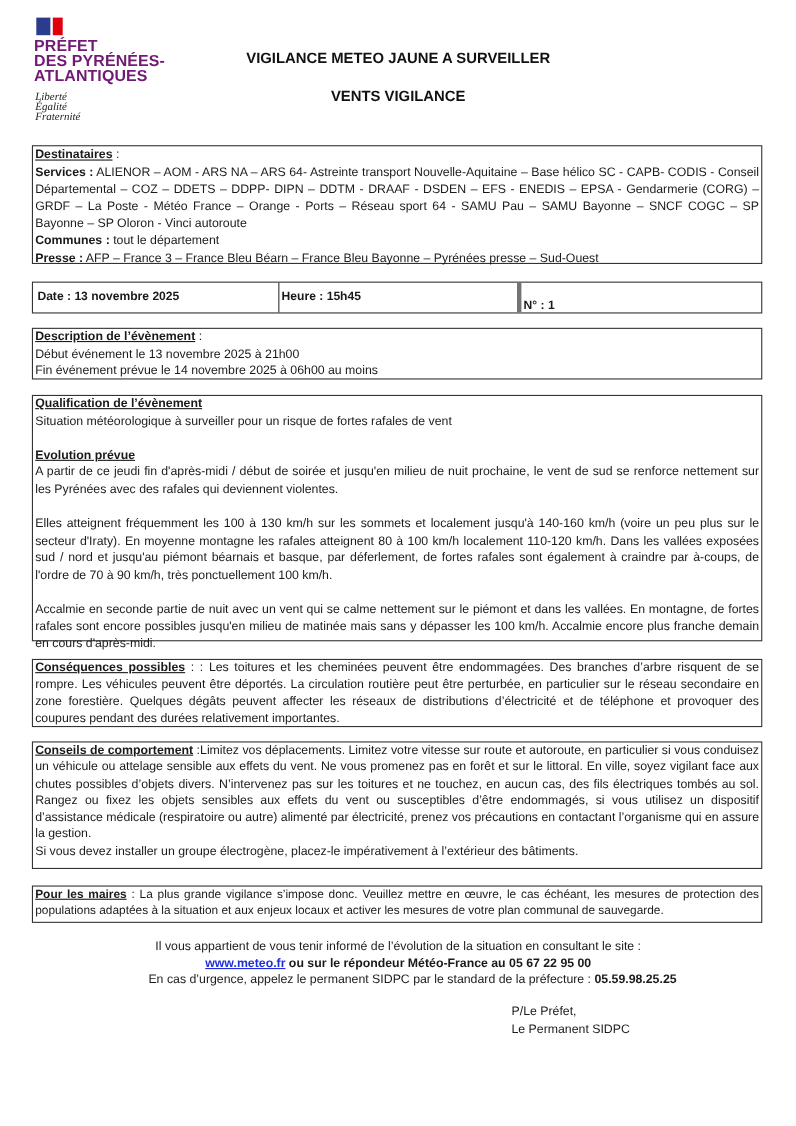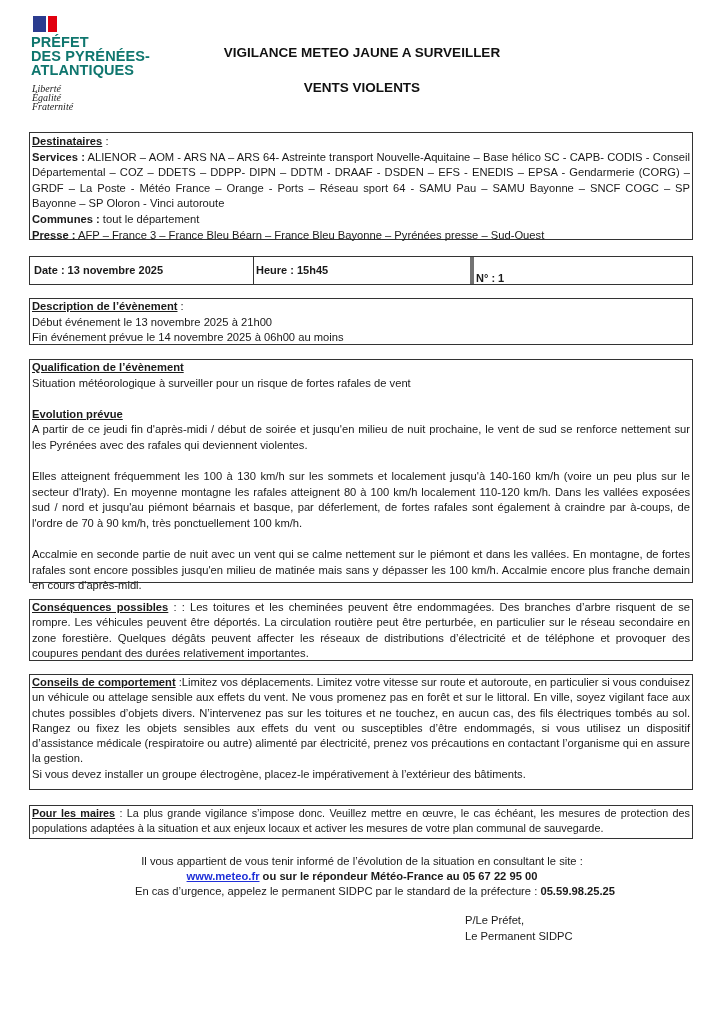--- a/index.html
+++ b/index.html
@@ -4,21 +4,21 @@
 <style>
   html, body { margin: 0; padding: 0; background: #ffffff; }
   body { width: 724px; height: 1024px; position: relative; overflow: hidden;
          font-family: "Liberation Sans", sans-serif; color: #1a1a1a; }
   .abs { position: absolute; }
   
   .flag { left: 33px; top: 16px; width: 24px; height: 16px; display: flex; }
   .flag .blue { width: 13px; height: 16px; background: #2b3c8f; }
   .flag .white { width: 2px; height: 16px; background: #fff; }
   .flag .red { width: 9px; height: 16px; background: #e1000f; }
-  .pref { left: 31px; top: 35px; font-weight: bold; font-size: 14.5px; line-height: 14px; letter-spacing: 0.1px; color: #0f766e; }
+  .pref { left: 31px; top: 35px; font-weight: bold; font-size: 14.5px; line-height: 14px; letter-spacing: 0.1px; color: #701a75; }
   .devise { left: 32px; top: 84px; font-family: "Liberation Serif", serif; font-style: italic; font-size: 10px; line-height: 9px; color: #222; }
   .title1 { left: 212px; top: 45px; width: 300px; text-align: center; font-weight: bold; font-size: 13.5px; color: #111; }
   .title2 { left: 212px; top: 80px; width: 300px; text-align: center; font-weight: bold; font-size: 13.5px; color: #111; }
 
   .box { position: absolute; left: 29px; width: 664px; border: 1.5px solid #333; box-sizing: border-box;
          font-size: 11.2px; line-height: 15.6px; padding: 0 2px; }
   .box p { margin: 0; text-align: justify; }
   .u { text-decoration: underline; font-weight: bold; }
   b { font-weight: bold; }
   .gap { height: 15.6px; }
@@ -56,21 +56,21 @@
   <div>PRÉFET</div>
   <div>DES PYRÉNÉES-</div>
   <div>ATLANTIQUES</div>
 </div>
 <div class="abs devise">
   <div>Liberté</div>
   <div>Égalité</div>
   <div>Fraternité</div>
 </div>
 <div class="abs title1">VIGILANCE METEO JAUNE A SURVEILLER</div>
-<div class="abs title2">VENTS VIOLENTS</div>
+<div class="abs title2">VENTS VIGILANCE</div>
 
 <div class="box dest">
   <p><span class="u">Destinataires</span><span> :</span></p>
   <p><b>Services :</b><span> ALIENOR – AOM - ARS NA – ARS 64- Astreinte transport Nouvelle-Aquitaine – Base hélico SC - CAPB- CODIS - Conseil Départemental – COZ – DDETS – DDPP- DIPN – DDTM - DRAAF - DSDEN – EFS - ENEDIS – EPSA - Gendarmerie (CORG) – GRDF – La Poste - Météo France – Orange - Ports – Réseau sport 64 - SAMU Pau – SAMU Bayonne – SNCF COGC – SP Bayonne – SP Oloron - Vinci autoroute</span></p>
   <p><b>Communes :</b><span> tout le département</span></p>
   <p><b>Presse :</b><span> AFP – France 3 – France Bleu Béarn – France Bleu Bayonne – Pyrénées presse – Sud-Ouest</span></p>
 </div>
 
 <div class="box meta">
   <div class="c1">Date : 13 novembre 2025</div>

